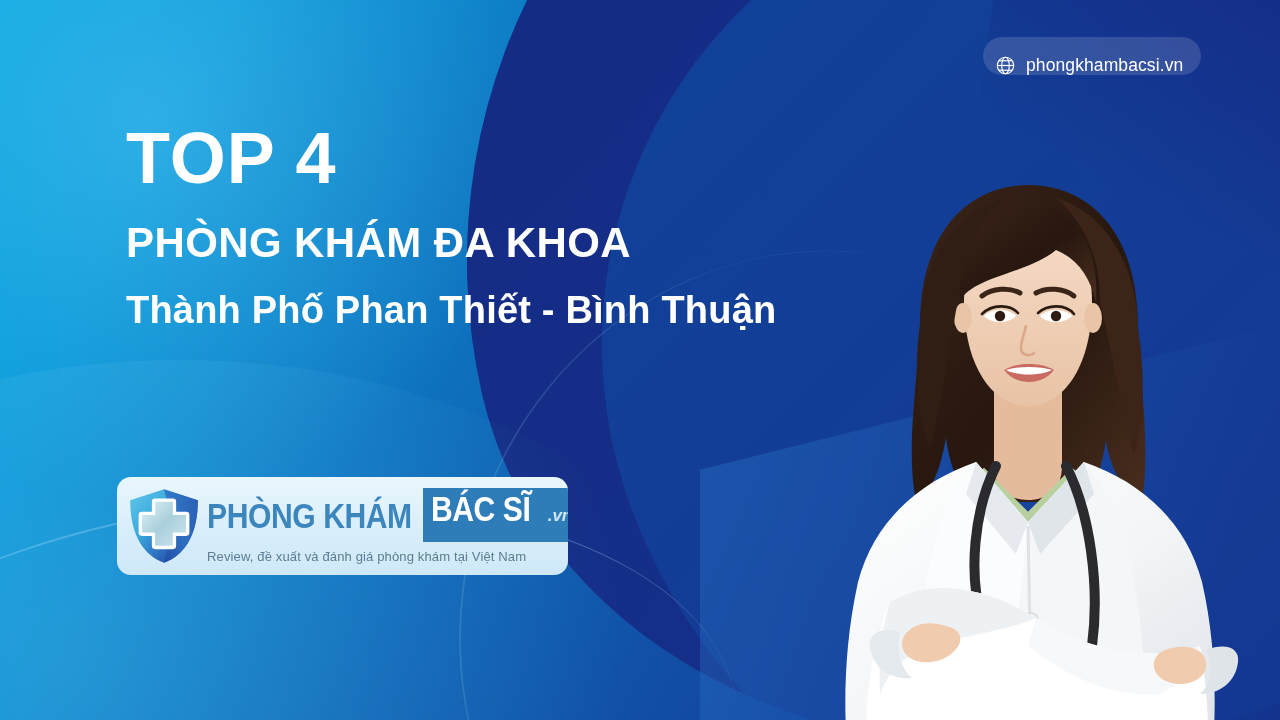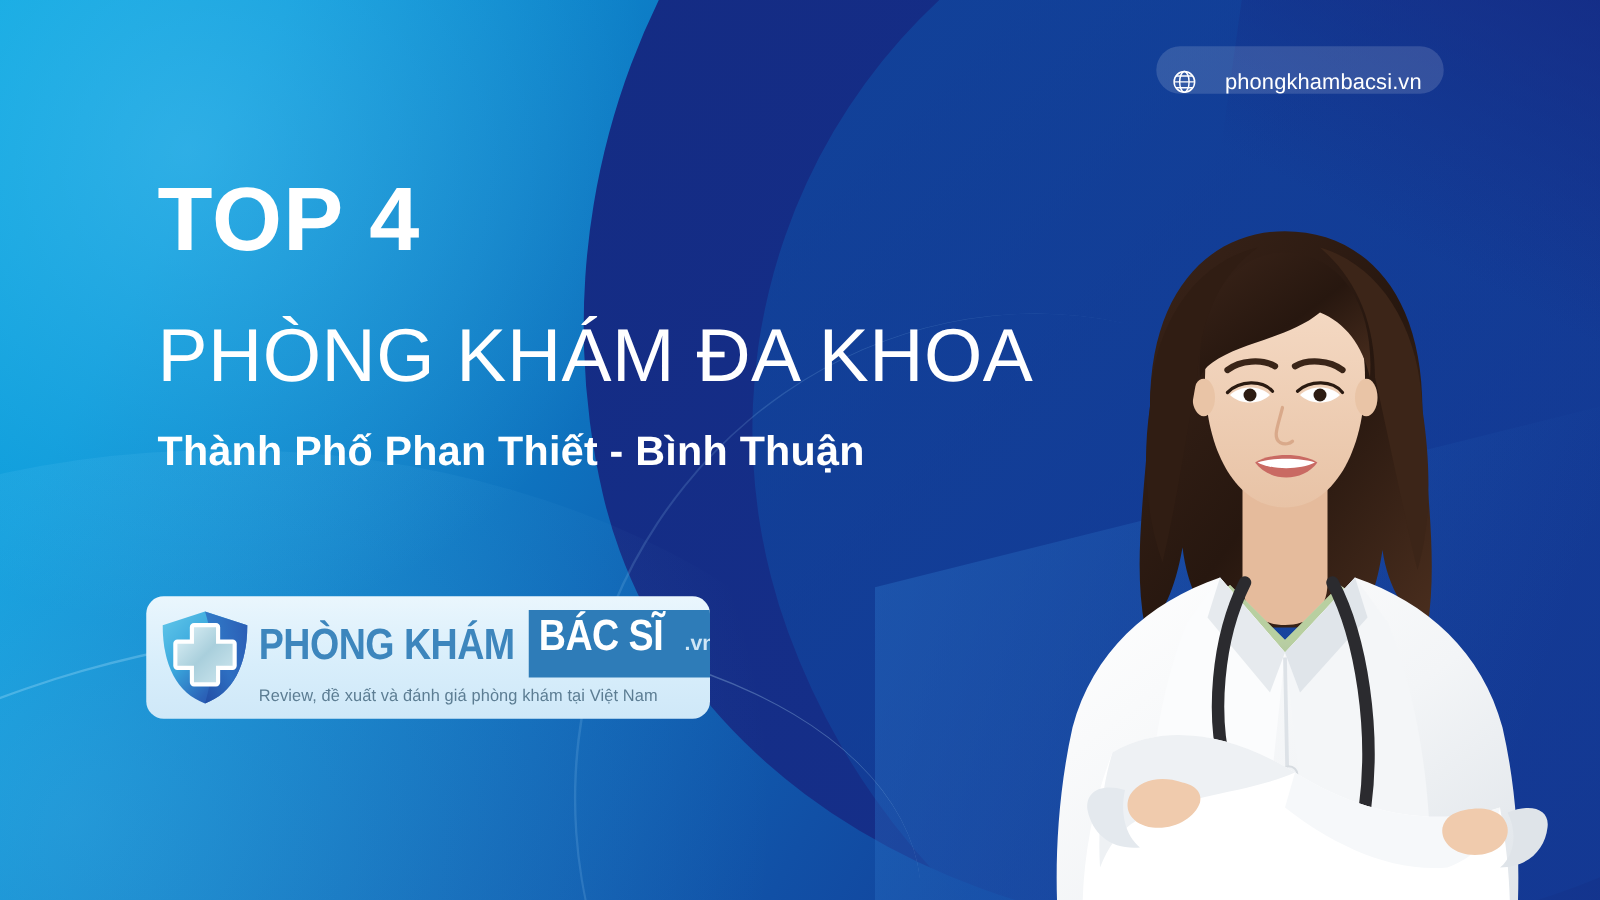--- a/index.html
+++ b/index.html
@@ -68,45 +68,45 @@
     transform:skewY(-14deg);
   }
   #swoosh-corner-tr {
     top:-40px; right:-120px; width:420px; height:300px;
     background:linear-gradient(200deg, rgba(22,38,128,.85), rgba(22,38,128,0) 75%);
     transform:rotate(8deg);
   }
 
   
   #url-pill {
-    position:absolute; top:37px; left:925px;
+    position:absolute; top:37px; left:983px;
     height:38px; padding:18px 18px 0 12px;
-    display:flex; align-items:center; gap:22px;
+    display:flex; align-items:center; gap:10px;
     border-radius:19px;
     background:rgba(255,255,255,.14);
   }
   #url-pill .globe { width:21px; height:21px; display:block; flex:none; }
   #url-text {
     color:#fff; font-size:17.5px; letter-spacing:.1px; white-space:nowrap;
   }
 
   
-  #headline { position:absolute; left:126px; top:142px; }
+  #headline { position:absolute; left:126px; top:124px; }
 
   .h-top4 {
     color:#ffffff; font-weight:bold; font-size:72px; line-height:.95;
     letter-spacing:1px;
   }
   .h-main {
-    color:#ffffff; font-weight:normal; font-size:60px; line-height:1.17;
-    letter-spacing:.4px; margin-top:40px; white-space:nowrap;
+    color:#ffffff; font-weight:bold; font-size:42px; line-height:1.17;
+    letter-spacing:.4px; margin-top:26px; white-space:nowrap;
   }
   .h-main .l2 { display:block; }
   .h-sub {
-    color:#ffffff; font-weight:bold; font-size:33px; line-height:1.2;
+    color:#ffffff; font-weight:bold; font-size:38px; line-height:1.2;
     letter-spacing:.2px; margin-top:20px; white-space:nowrap;
   }
 
   
   #logo-card {
     position:absolute; left:117px; top:477px;
     width:451px; height:98px;
     border-radius:14px;
     background:linear-gradient(180deg,#eaf6fd 0%, #d8eefb 55%, #cfe8f8 100%);
     display:flex; align-items:center; padding:0 8px 0 10px;
@@ -126,20 +126,21 @@
     background:#2e7cb8; display:flex; align-items:baseline;
     padding:3px 7px 16px 8px; margin-left:-22px;
   }
   #logo-bs {
     color:#ffffff; font-weight:bold; font-size:35px; letter-spacing:-.5px;
     transform:scaleX(.86); transform-origin:left center; white-space:nowrap;
   }
   #logo-vn {
     color:#cfe6f6; font-weight:bold; font-size:17px; margin-left:1px;
     white-space:nowrap;
+    font-style:italic;
   }
   #logo-tagline {
     color:#5c7d93; font-size:13.5px; margin-top:7px; letter-spacing:.1px;
     white-space:nowrap; transform:scaleX(.97); transform-origin:left center;
   }
 
   
   #doctor { position:absolute; left:770px; top:150px; width:520px; height:580px; }
   #doctor svg { display:block; width:100%; height:100%; }
 </style>

